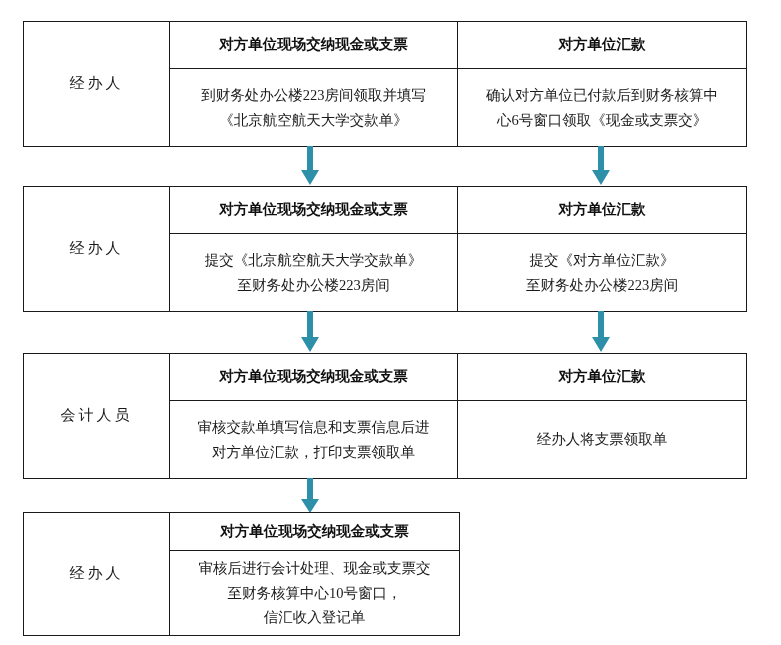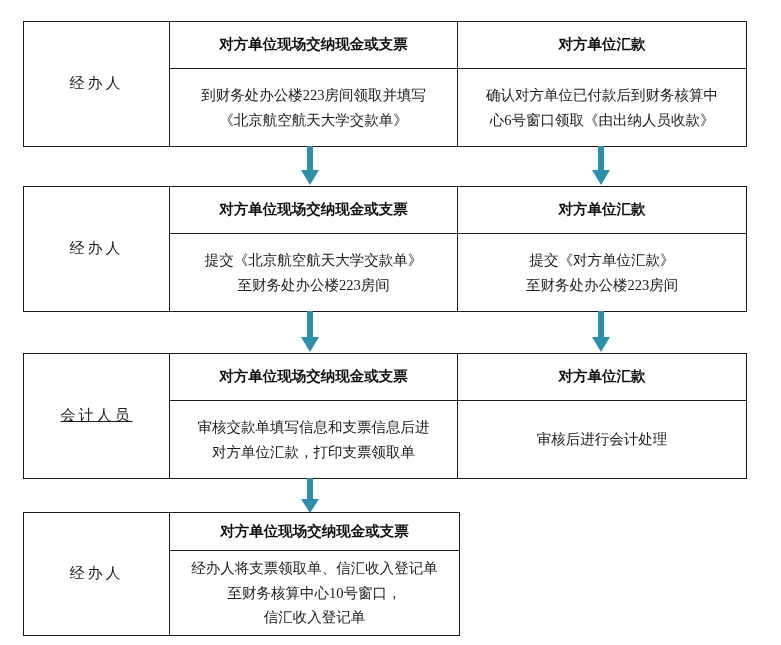--- a/index.html
+++ b/index.html
@@ -90,21 +90,21 @@
         <td class="head-cell" style="height:46px;">对方单位现场交纳现金或支票</td>
         <td class="head-cell" style="height:46px;">对方单位汇款</td>
       </tr>
       <tr>
         <td class="body-cell">
           <div>到财务处办公楼223房间领取并填写</div>
           <div>《北京航空航天大学交款单》</div>
         </td>
         <td class="body-cell">
           <div>确认对方单位已付款后到财务核算中</div>
-          <div>心6号窗口领取《由出纳人员收款》</div>
+          <div>心6号窗口领取《现金或支票交》</div>
         </td>
       </tr>
     </tbody>
   </table>
 
   <div class="arrow" style="left:298px; top:146px;">
     <svg width="24" height="40" viewBox="0 0 24 40" aria-hidden="true">
       <polygon points="9,0 15,0 15,24 21,24 12,39 3,24 9,24" fill="#2E8FA8"></polygon>
     </svg>
   </div>
@@ -151,31 +151,31 @@
   </div>
 
   <table class="stage" style="left:23px; top:353px; width:722px; height:124px;">
     <colgroup>
         <col class="col-role">
         <col class="col-mid">
         <col class="col-right">
       </colgroup>
     <tbody>
       <tr>
-        <td class="role-cell" rowspan="2" style="height:124px;text-decoration:underline;">会计人员</td>
+        <td class="role-cell" rowspan="2" style="height:124px;">会计人员</td>
         <td class="head-cell" style="height:46px;">对方单位现场交纳现金或支票</td>
         <td class="head-cell" style="height:46px;">对方单位汇款</td>
       </tr>
       <tr>
         <td class="body-cell">
           <div>审核交款单填写信息和支票信息后进</div>
           <div>对方单位汇款，打印支票领取单</div>
         </td>
         <td class="body-cell">
-          <div>审核后进行会计处理</div>
+          <div>经办人将支票领取单</div>
         </td>
       </tr>
     </tbody>
   </table>
 
   <div class="arrow" style="left:298px; top:478px;">
     <svg width="24" height="36" viewBox="0 0 24 36" aria-hidden="true">
       <polygon points="9,0 15,0 15,21 21,21 12,35 3,21 9,21" fill="#2E8FA8"></polygon>
     </svg>
   </div>
@@ -185,21 +185,21 @@
         <col class="col-role4">
         <col class="col-mid4">
       </colgroup>
     <tbody>
       <tr>
         <td class="role-cell" rowspan="2" style="height:122px;">经办人</td>
         <td class="head-cell" style="height:37px;">对方单位现场交纳现金或支票</td>
       </tr>
       <tr>
         <td class="body-cell">
-          <div>经办人将支票领取单、信汇收入登记单</div>
+          <div>审核后进行会计处理、现金或支票交</div>
           <div>至财务核算中心10号窗口，</div>
           <div>信汇收入登记单</div>
         </td>
       </tr>
     </tbody>
   </table>
 
 </div>
 
 </body></html>

